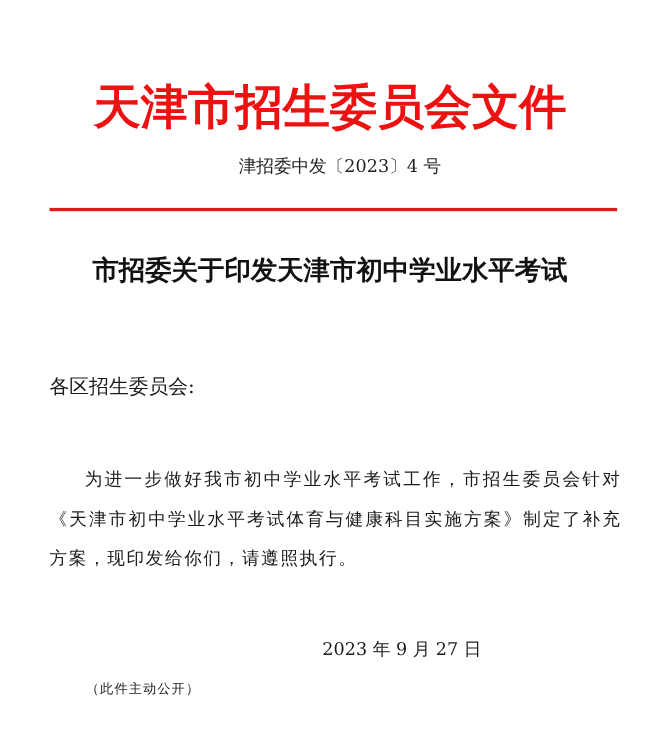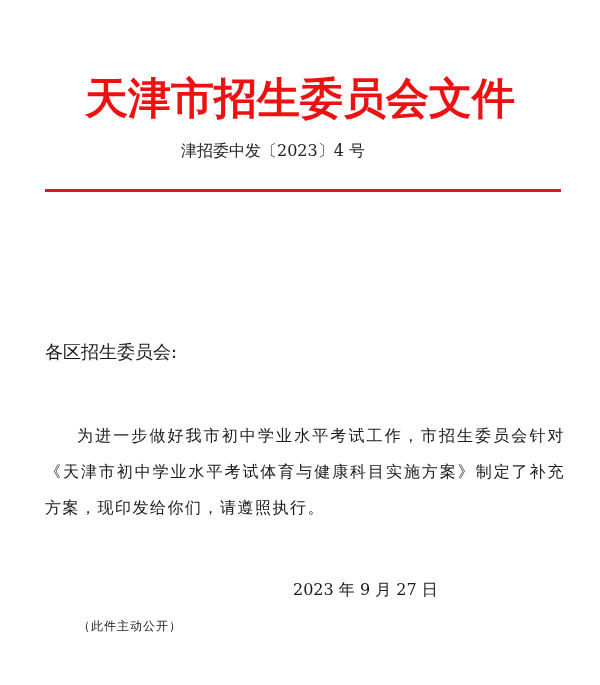--- a/index.html
+++ b/index.html
@@ -9,21 +9,21 @@
     color: #1a1a1a;
   }
   .header-title {
     position: absolute; left: 0; width: 600px; top: 46px;
     text-align: center; font-family: "DejaVu Sans", "Liberation Sans", sans-serif;
     font-size: 43px; font-weight: bold; letter-spacing: 0px;
     color: #ee1111; line-height: 56px; margin-top: 24px;
   }
   .doc-number {
     position: absolute; left: 0; width: 546px; top: 140px;
-    text-align: center; font-size: 16px; line-height: 22px; color: #222;
+    text-align: center; font-size: 16px; line-height: 22px; color: #222; padding-left: 36px;
   }
   .red-rule {
     position: absolute; left: 45px; top: 189px; width: 516px; height: 3px;
     background: #e01818;
   }
   .notice-title {
     position: absolute; left: 0; width: 600px; top: 228px;
     text-align: center; font-family: "DejaVu Sans", "Liberation Sans", sans-serif;
     font-size: 24px; font-weight: bold; line-height: 36px; color: #111;
   }
@@ -45,17 +45,18 @@
     font-size: 12px; line-height: 24px; letter-spacing: 1px;
   }
 </style>
 </head>
 <body>
 
 <div class="header-title">天津市招生委员会文件</div>
 <div class="doc-number">津招委中发〔2023〕4 号</div>
 <div class="red-rule"></div>
 <div class="notice-title">
+  <div>市招委关于印发天津市初中学业水平考试</div>
 </div>
 <div class="salutation">各区招生委员会:</div>
 <div class="body-para">为进一步做好我市初中学业水平考试工作，市招生委员会针对《天津市初中学业水平考试体育与健康科目实施方案》制定了补充方案，现印发给你们，请遵照执行。</div>
 <div class="date">2023 年 9 月 27 日</div>
 <div class="disclosure">（此件主动公开）</div>
 
 </body></html>

